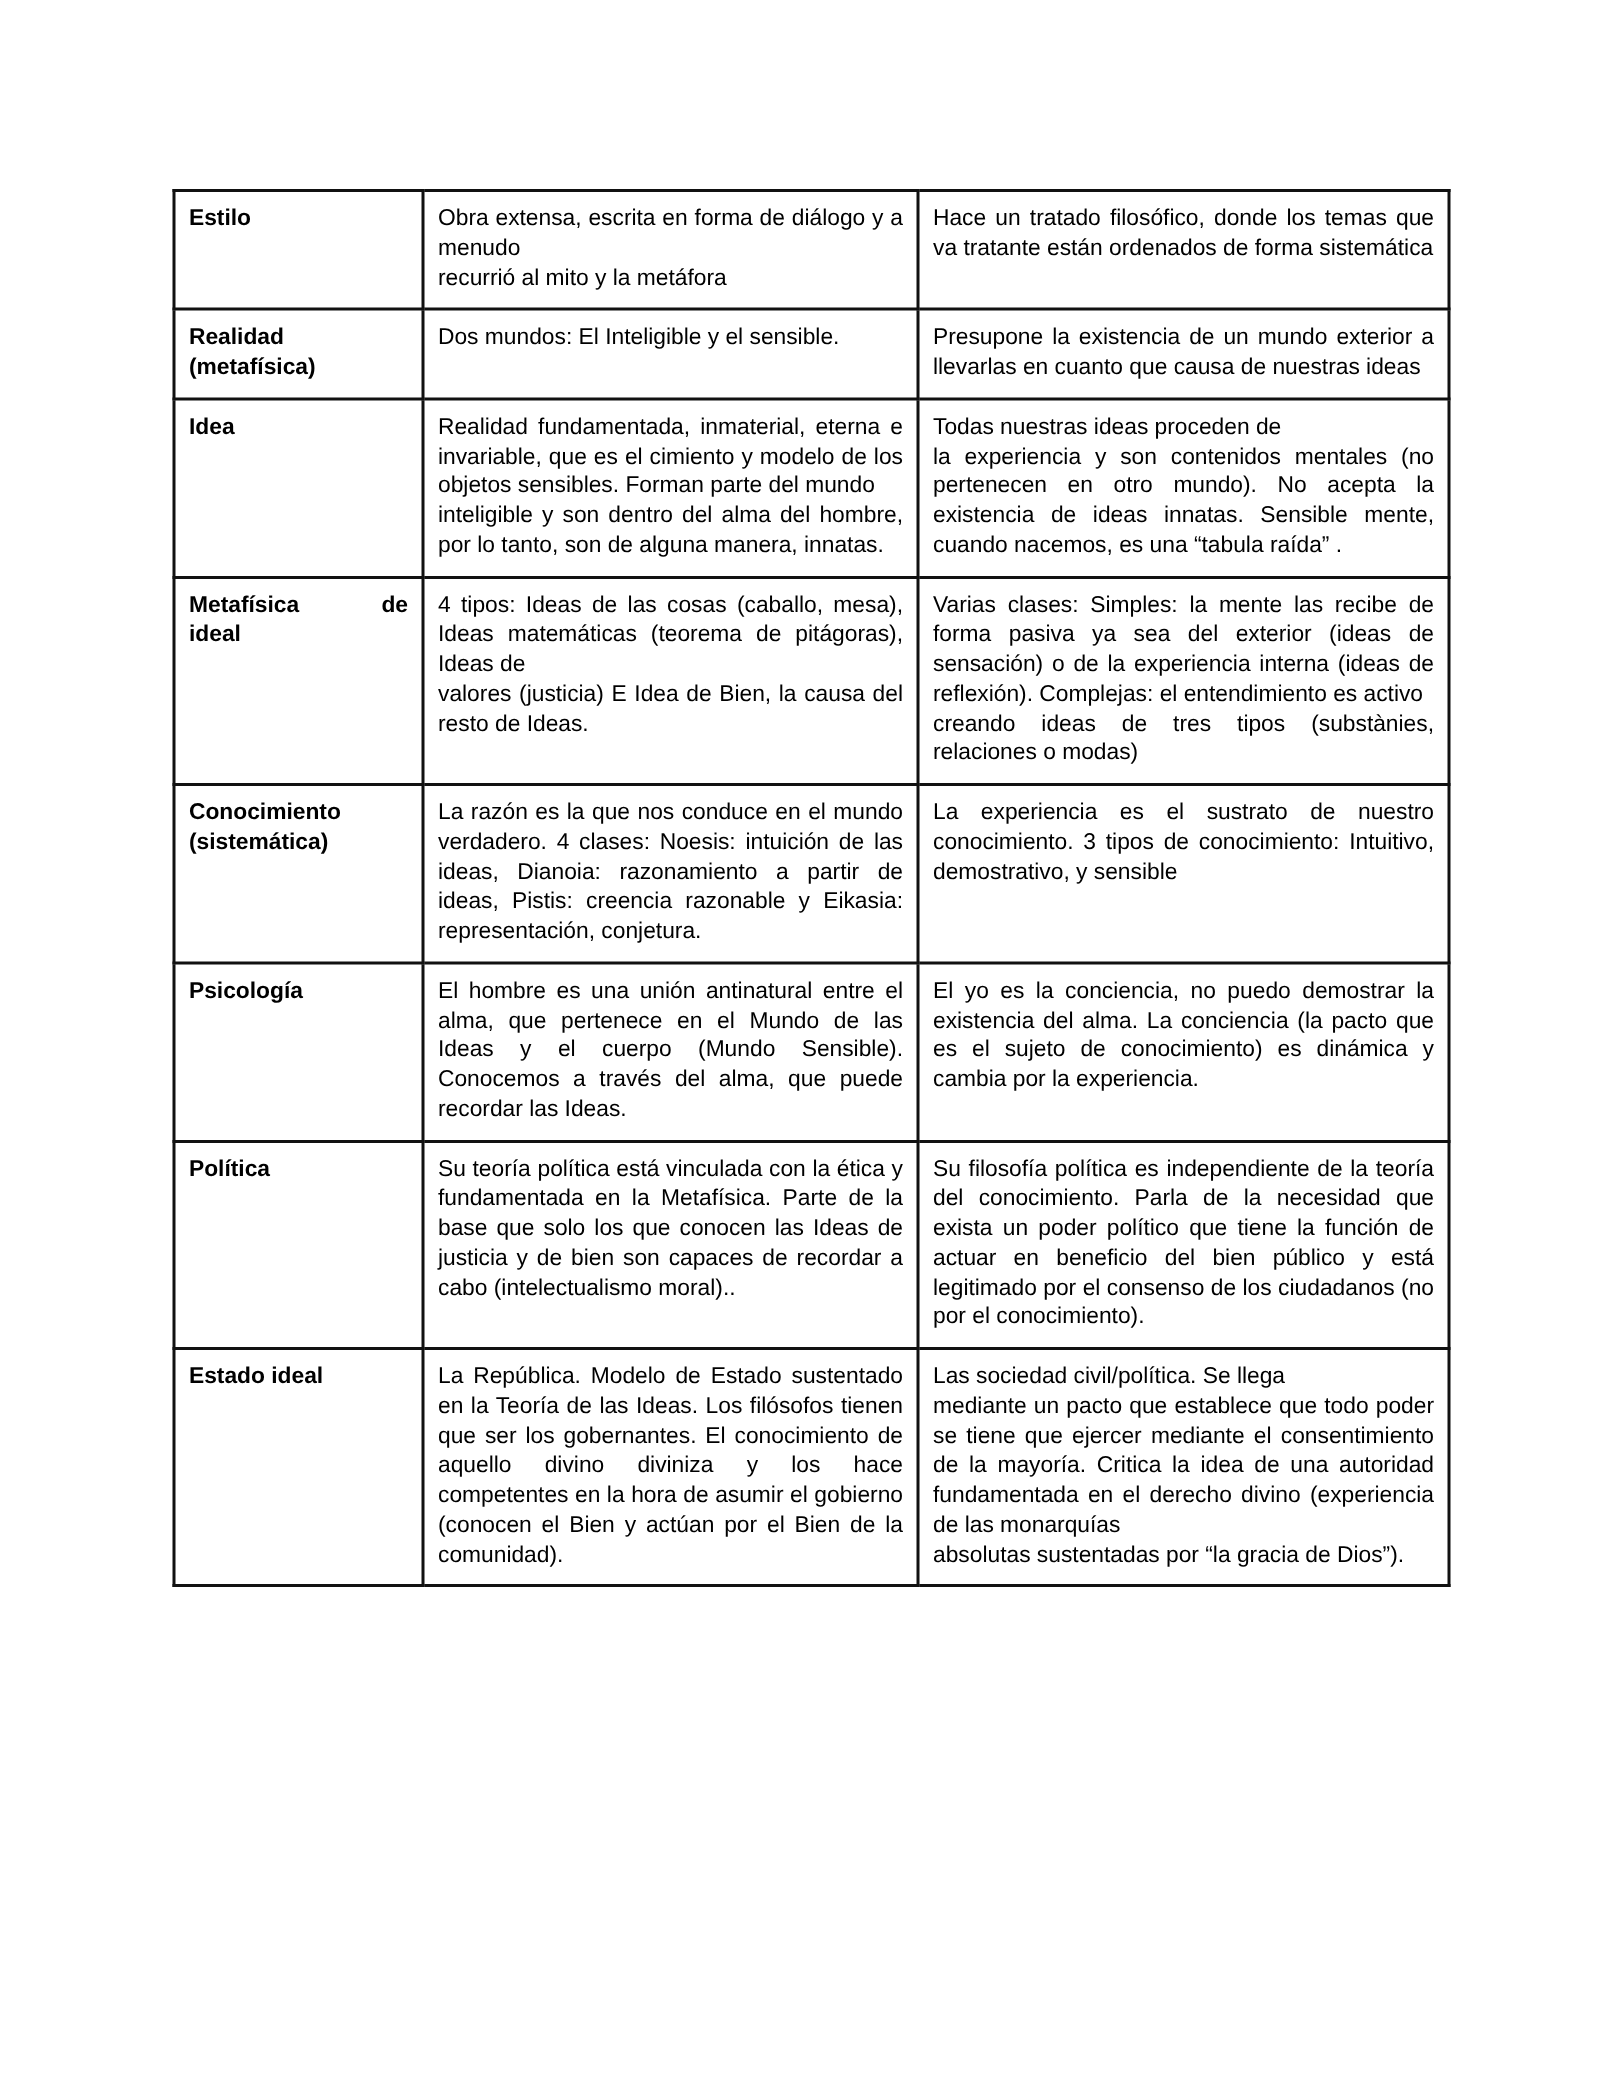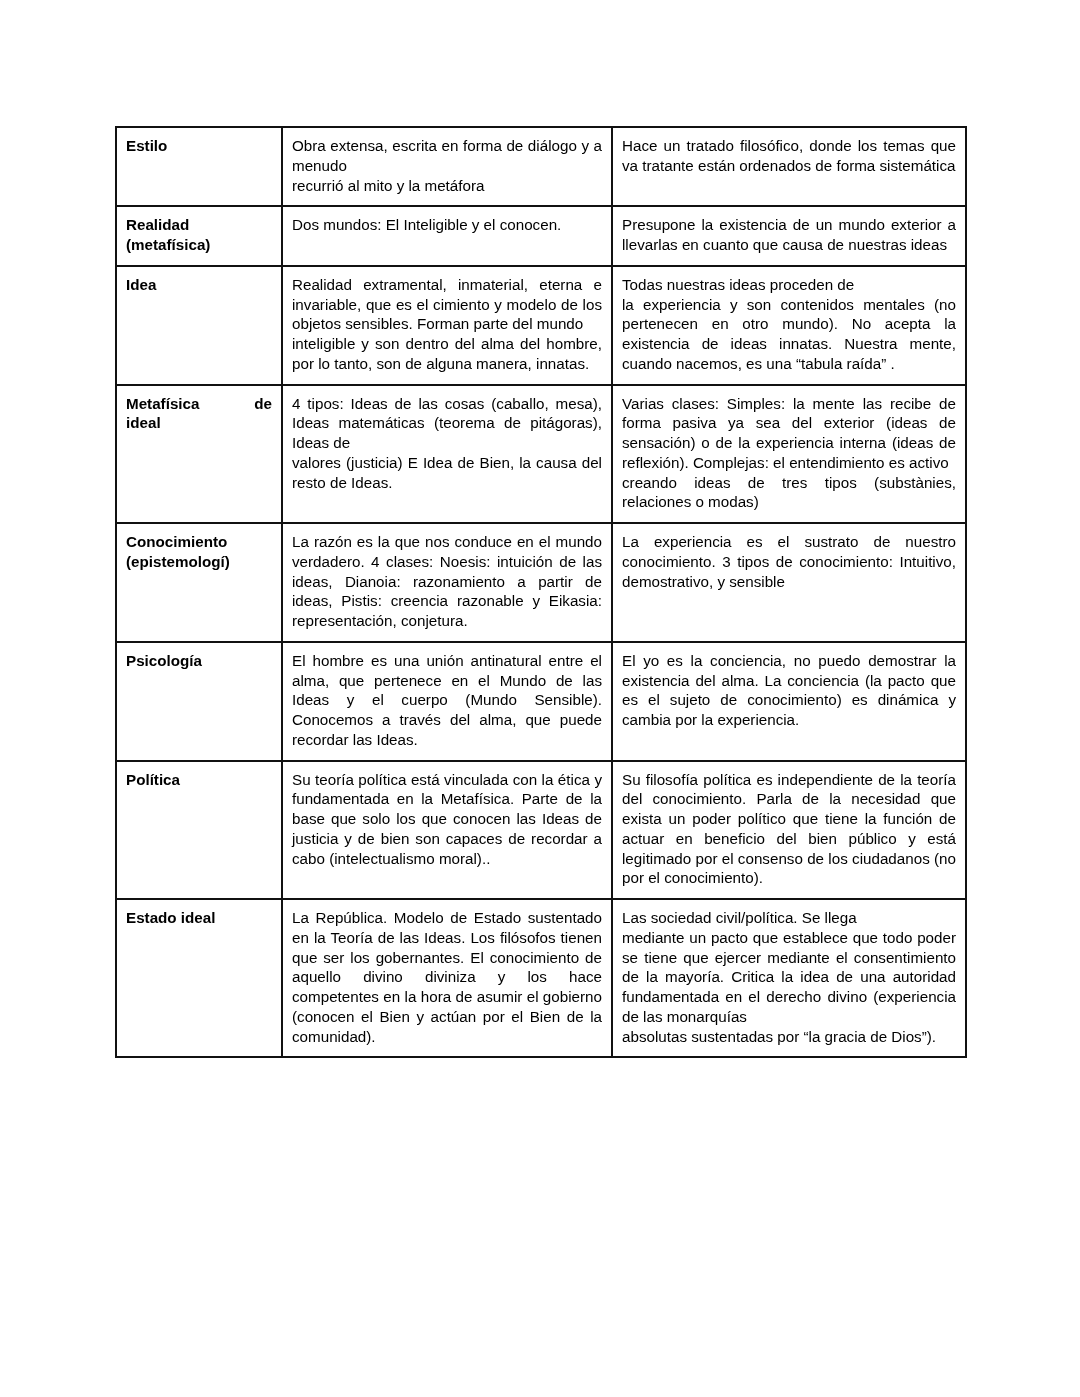--- a/index.html
+++ b/index.html
@@ -99,57 +99,57 @@
           <td class="body-cell">
             <span class="para">Hace un tratado filosófico, donde los temas que va tratante están ordenados de forma sistemática</span>
           </td>
         </tr>
         <tr>
           <td class="topic-cell single">
             <span class="topic-label">Realidad</span>
             <span class="topic-label">(metafísica)</span>
           </td>
           <td class="body-cell">
-            <span class="para">Dos mundos: El Inteligible y el conocen.</span>
+            <span class="para">Dos mundos: El Inteligible y el sensible.</span>
           </td>
           <td class="body-cell">
             <span class="para">Presupone la existencia de un mundo exterior a llevarlas en cuanto que causa de nuestras ideas</span>
           </td>
         </tr>
         <tr>
           <td class="topic-cell single">
             <span class="topic-label">Idea</span>
           </td>
           <td class="body-cell">
-            <span class="para">Realidad extramental, inmaterial, eterna e invariable, que es el cimiento y modelo de los objetos sensibles. Forman parte del mundo
+            <span class="para">Realidad fundamentada, inmaterial, eterna e invariable, que es el cimiento y modelo de los objetos sensibles. Forman parte del mundo
 inteligible y son dentro del alma del hombre, por lo tanto, son de alguna manera, innatas.</span>
           </td>
           <td class="body-cell">
             <span class="para">Todas nuestras ideas proceden de
-la experiencia y son contenidos mentales (no pertenecen en otro mundo). No acepta la existencia de ideas innatas. Nuestra mente, cuando nacemos, es una “tabula raída” .</span>
+la experiencia y son contenidos mentales (no pertenecen en otro mundo). No acepta la existencia de ideas innatas. Sensible mente, cuando nacemos, es una “tabula raída” .</span>
           </td>
         </tr>
         <tr>
           <td class="topic-cell">
             <span class="topic-label">Metafísica de</span>
             <span class="topic-label">ideal</span>
           </td>
           <td class="body-cell">
             <span class="para">4 tipos: Ideas de las cosas (caballo, mesa), Ideas matemáticas (teorema de pitágoras), Ideas de
 valores (justicia) E Idea de Bien, la causa del resto de Ideas.</span>
           </td>
           <td class="body-cell">
             <span class="para">Varias clases: Simples: la mente las recibe de forma pasiva ya sea del exterior (ideas de sensación) o de la experiencia interna (ideas de reflexión). Complejas: el entendimiento es activo
 creando ideas de tres tipos (substànies, relaciones o modas)</span>
           </td>
         </tr>
         <tr>
           <td class="topic-cell single">
             <span class="topic-label">Conocimiento</span>
-            <span class="topic-label">(epistemologí)</span>
+            <span class="topic-label">(sistemática)</span>
           </td>
           <td class="body-cell">
             <span class="para">La razón es la que nos conduce en el mundo verdadero. 4 clases: Noesis: intuición de las ideas, Dianoia: razonamiento a partir de ideas, Pistis: creencia razonable y Eikasia: representación, conjetura.</span>
           </td>
           <td class="body-cell">
             <span class="para">La experiencia es el sustrato de nuestro conocimiento. 3 tipos de conocimiento: Intuitivo, demostrativo, y sensible</span>
           </td>
         </tr>
         <tr>
           <td class="topic-cell single">

